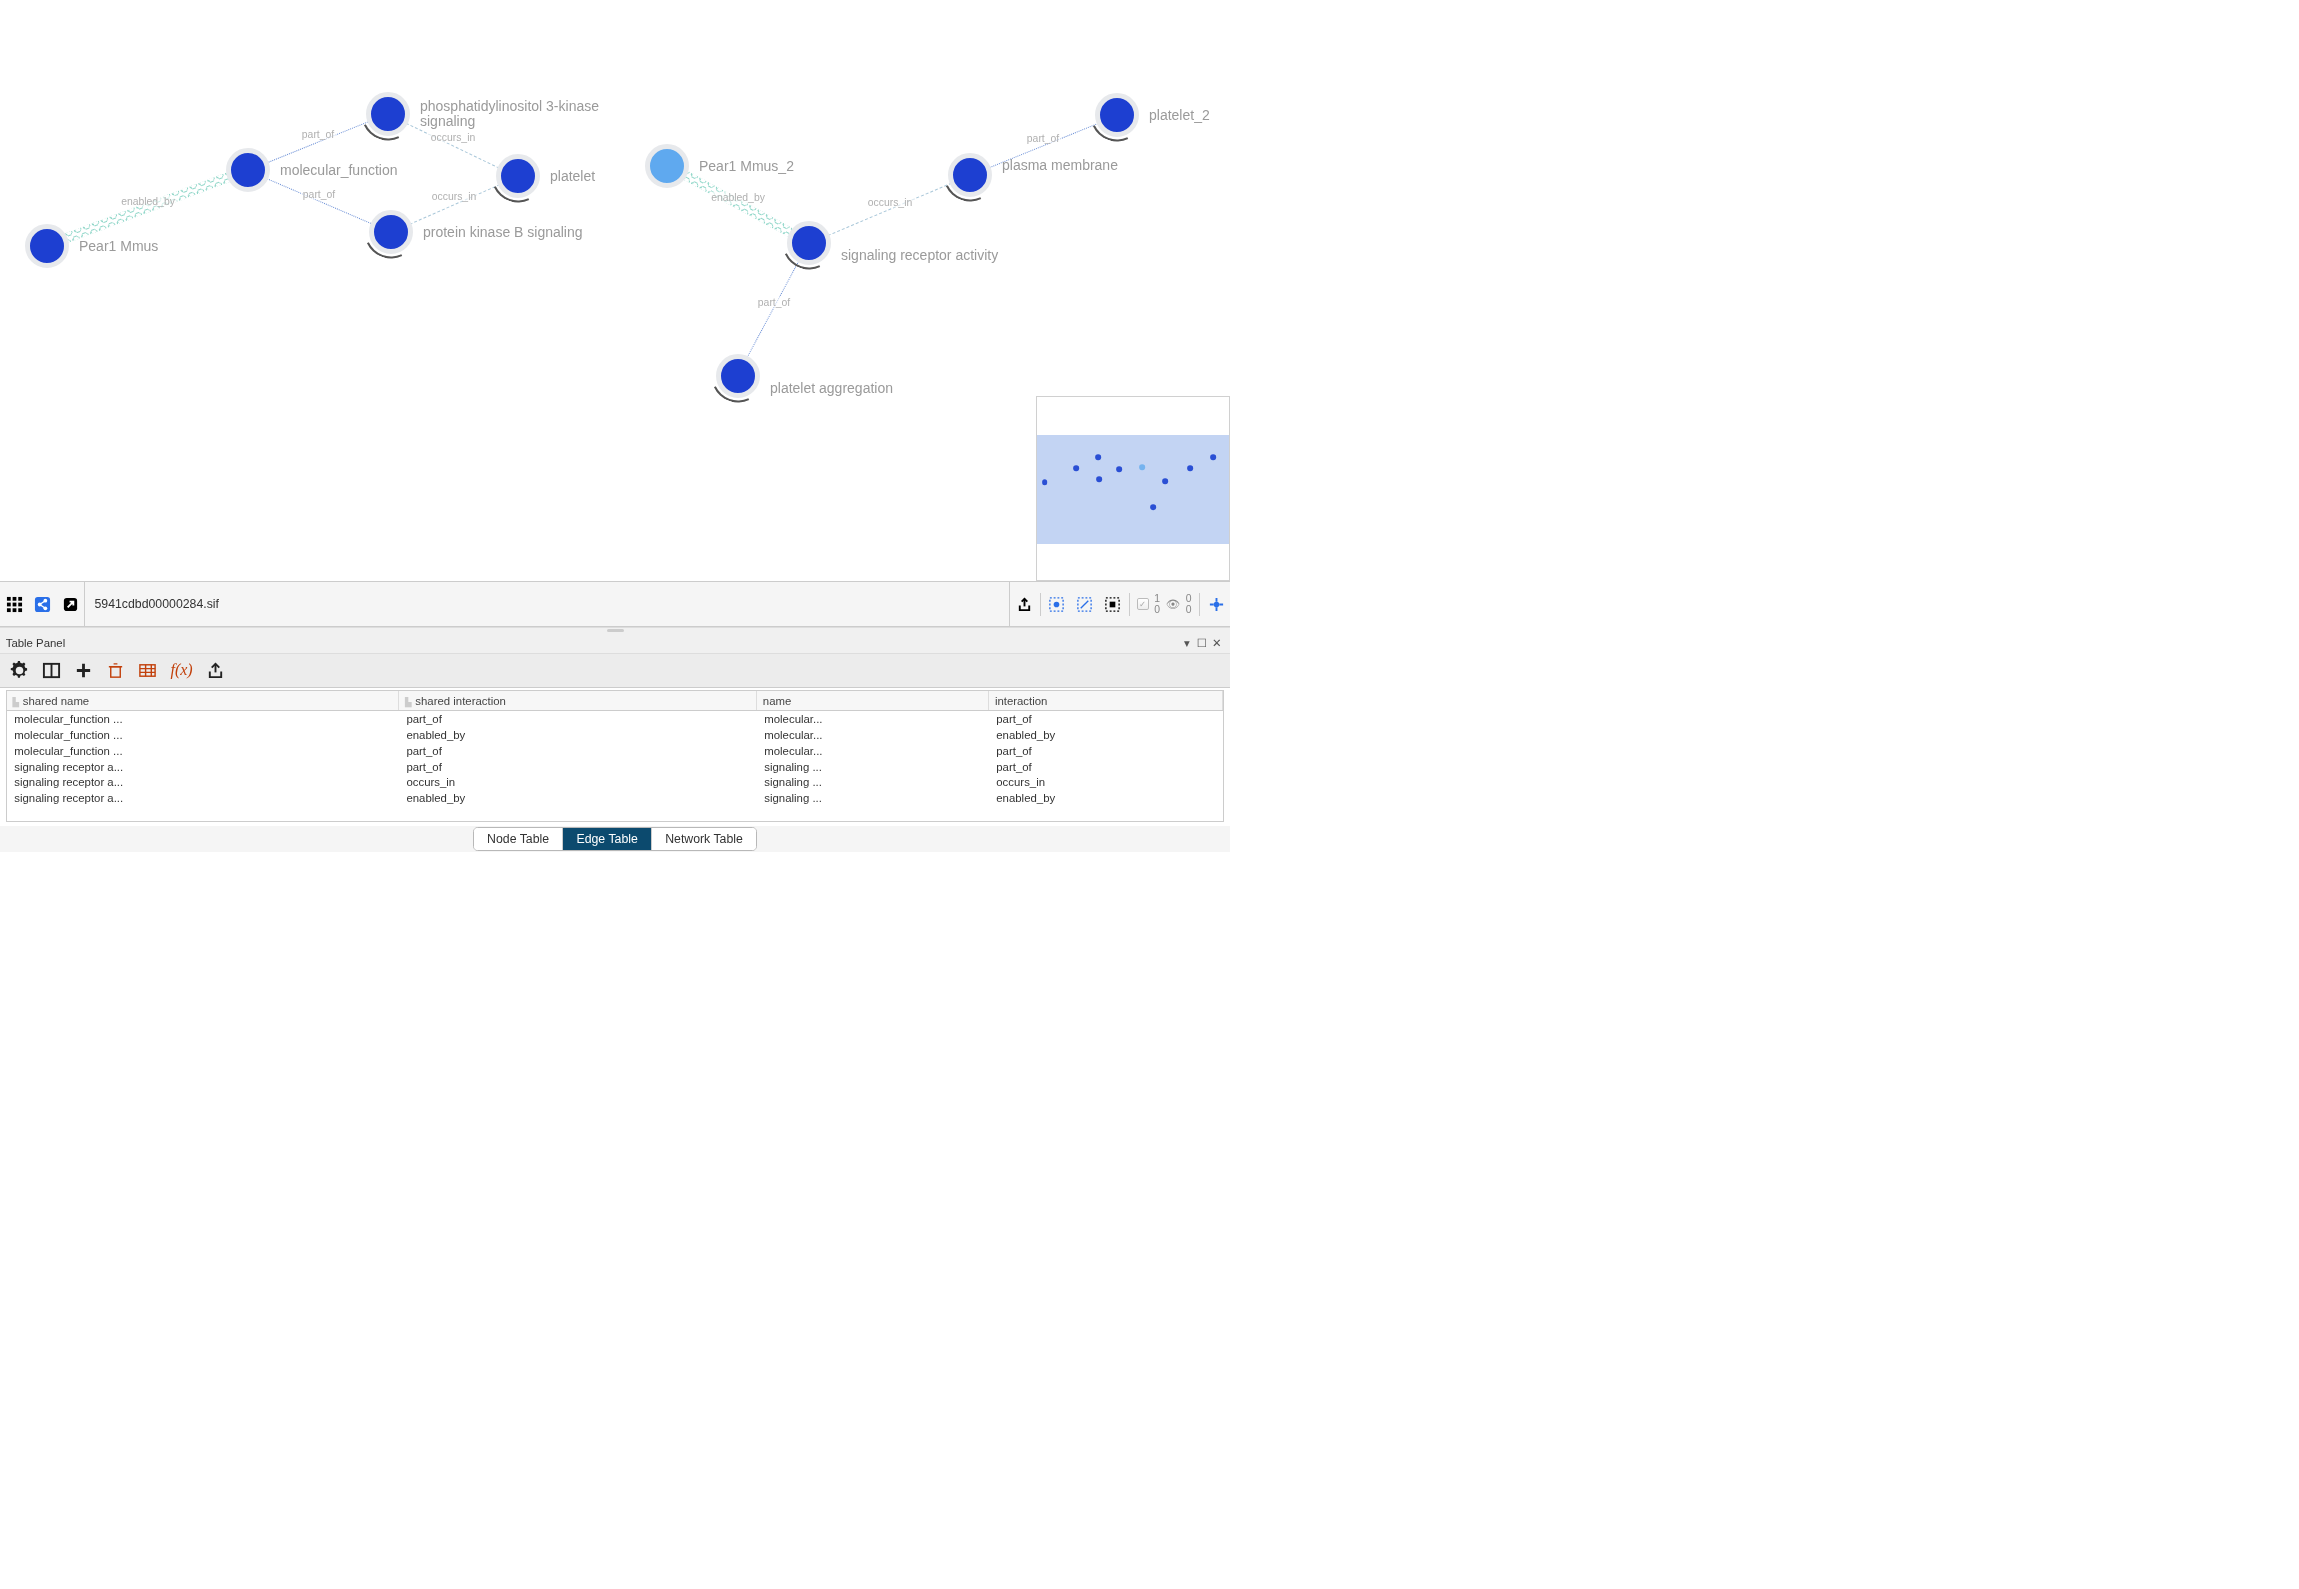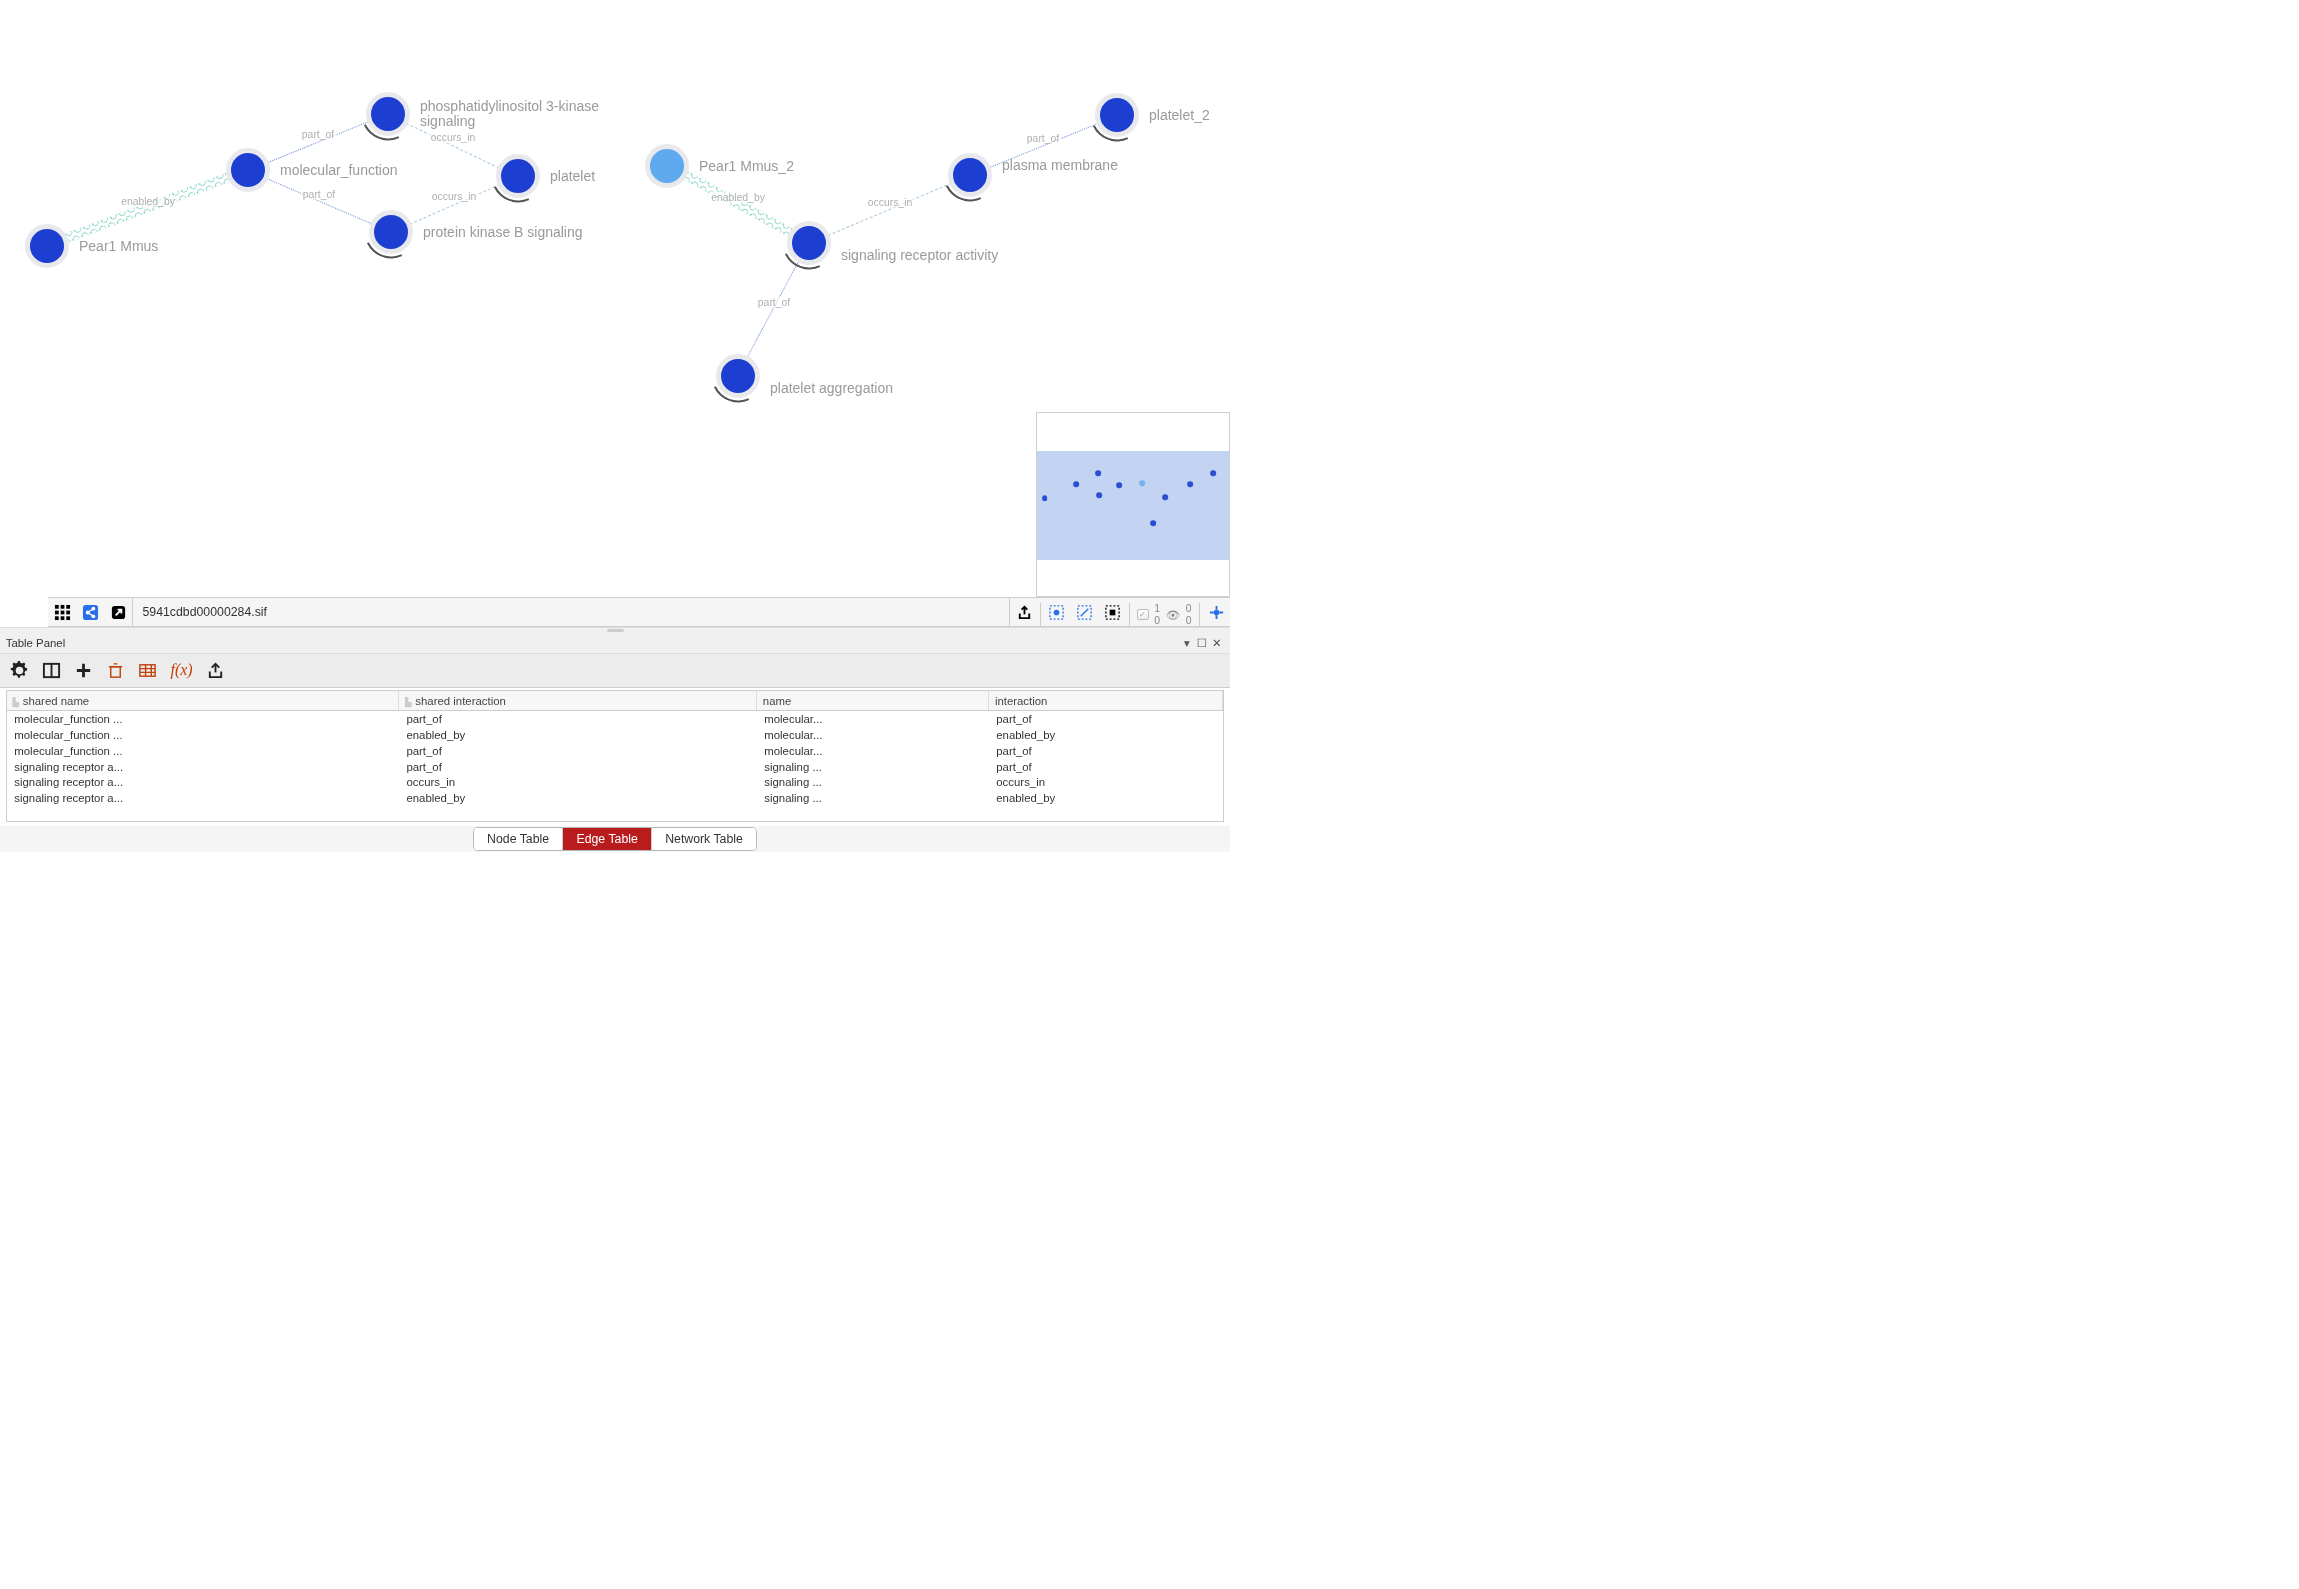--- a/index.html
+++ b/index.html
@@ -77,27 +77,26 @@
   .minimap .viewport {
     position: absolute; left: 0; right: 0;
     top: 38px; height: 109px;
     background: #c3d4f3;
   }
   .mm-dot { position: absolute; width: 5.7px; height: 5.7px; background: #2a4fd4; border-radius: 50%; transform: translate(-50%,-50%); }
   .mm-dot.light { background: #75b3ef; }
 
   
   .toolbar {
-    display: flex; align-items: flex-end;
-    height: 30px;
+    display: flex; align-items: center;
+    height: 46px;
     border-top: 0.9px solid #ccc;
     border-bottom: 0.9px solid #ccc;
     background: #f5f5f5;
     font-size: 12.3px;
-    margin-left: 48px;
   }
   .tb-btn {
     width: 28px; height: 28px;
     display: flex; align-items: center; justify-content: center;
     cursor: pointer;
     color: #000;
   }
   .tb-btn svg { width: 17px; height: 17px; }
   .tb-btn.blue { color: #2a6fe8; }
   .tb-sep { width: 0.9px; height: 23px; background: #ccc; margin: 0 1.9px; }
@@ -145,21 +144,21 @@
   tbody td { padding: 1.9px 7.6px; color: #333; white-space: nowrap; overflow: hidden; text-overflow: ellipsis; max-width: 132px; margin-left: 48px; }
 
   
   .bottom-tabs {
     display: flex; justify-content: center; align-items: center;
     height: 26.5px; background: #f5f5f5;
   }
   .tabgroup { display: flex; border: 0.9px solid #b8b8b8; border-radius: 4.7px; overflow: hidden; }
   .tab { padding: 3.8px 13.2px; font-size: 12.3px; background: #fff; cursor: pointer; border-right: 0.9px solid #ccc; }
   .tab:last-child { border-right: none; }
-  .tab.active { background: #b91c1c; color: #fff; }
+  .tab.active { background: #0c4a6e; color: #fff; }
 </style>
 </head>
 <body>
 
 <div class="canvas-wrap">
   <div class="canvas" id="canvas">
       <div class="node" style="left: 47px; top: 246px;"></div>
       <div class="nlabel" style="left: 79px; top: 246px;">Pear1 Mmus</div>
       <div class="node" style="left: 248px; top: 170px;"></div>
       <div class="nlabel" style="left: 280px; top: 170px;">molecular_function</div>

